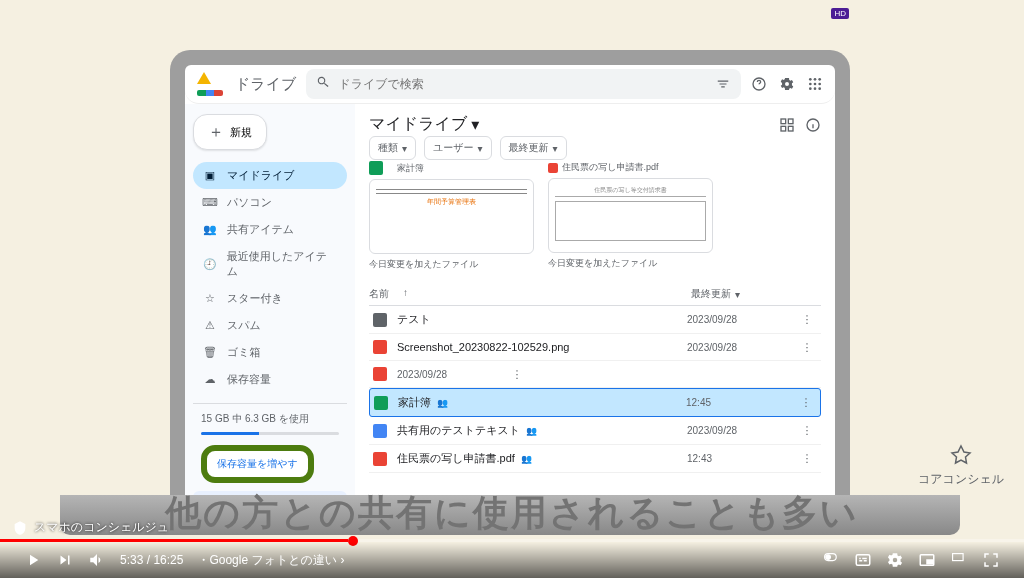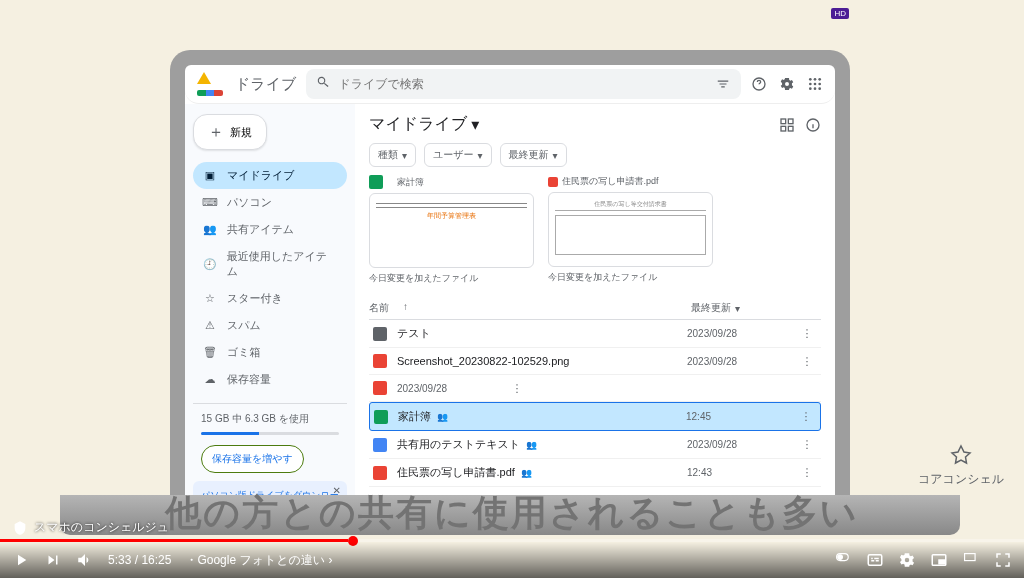--- a/index.html
+++ b/index.html
@@ -27,30 +27,30 @@
 .sidebar { width: 170px; background: #f8fafd; padding: 10px 8px; display: flex; flex-direction: column; font-size: 11px; }
 .new-btn { display: flex; align-items: center; gap: 6px; background: #fff; border: 1px solid #dadce0; border-radius: 14px; padding: 9px 14px; box-shadow: 0 1px 2px rgba(0,0,0,0.1); width: fit-content; margin-bottom: 12px; }
 .plus-icon { font-size: 16px; color: #5f6368; font-weight: 300; line-height: 1; }
 .nav-list { list-style: none; }
 .nav-item { display: flex; align-items: center; gap: 10px; padding: 6px 10px; border-radius: 14px; color: #5f6368; cursor: pointer; }
 .nav-item.active { background: #c2e7ff; color: #001d35; }
 .nav-icon { width: 14px; height: 14px; display: flex; align-items: center; justify-content: center; }
 .storage-info { margin-top: 10px; padding: 8px; border-top: 1px solid #dadce0; font-size: 10px; color: #5f6368; }
 .storage-bar { height: 3px; background: #dadce0; border-radius: 2px; margin-top: 6px; overflow: hidden; }
 .storage-fill { height: 100%; width: 42%; background: #1a73e8; }
-.storage-btn { margin-top: 10px; border: 1px solid #4d7c0f; border-radius: 14px; padding: 6px 10px; color: #1a73e8; font-size: 10px; background: #fff; }
+.storage-btn { margin-top: 10px; border: 6px solid #4d7c0f; border-radius: 14px; padding: 6px 10px; color: #1a73e8; font-size: 10px; background: #fff; }
 .download-box { margin-top: auto; background: #e8f0fe; padding: 8px; border-radius: 6px; font-size: 9px; color: #1a73e8; position: relative; }
 .close-x { position: absolute; right: 6px; top: 4px; font-size: 10px; color: #5f6368; }
 
 
 .main { flex: 1; padding: 10px 14px; overflow: hidden; display: flex; flex-direction: column; }
 .main-header { display: flex; align-items: center; justify-content: space-between; }
 .main-title { font-size: 16px; color: #202124; display: flex; align-items: center; gap: 4px; }
 .view-icons { display: flex; gap: 10px; color: #5f6368; }
-.chips { display: flex; gap: 8px; margin: 8px 0; }
+.chips { display: flex; gap: 8px; margin: 1px 0; }
 .chip { border: 1px solid #dadce0; border-radius: 6px; padding: 4px 8px; font-size: 10px; color: #5f6368; display: flex; align-items: center; gap: 4px; }
 .cards { display: flex; gap: 14px; margin-bottom: 12px; }
 .card { width: 165px; }
 .card-label { font-size: 9px; color: #5f6368; margin-bottom: 4px; display: flex; align-items: center; gap: 4px; }
 .card-thumb { width: 100%; height: 75px; border: 1px solid #dadce0; border-radius: 6px; background: #fff; padding: 6px; font-size: 6px; color: #888; overflow: hidden; }
 .card-caption { font-size: 9px; color: #5f6368; margin-top: 4px; }
 .red-square { width: 10px; height: 10px; background: #ea4335; display: inline-block; border-radius: 2px; }
 
 .list-header { display: flex; align-items: center; font-size: 10px; color: #5f6368; padding: 4px 0; border-bottom: 1px solid #dadce0; }
 .col-name { flex: 1; display: flex; align-items: flex-start; gap: 14px; }
@@ -71,21 +71,21 @@
 .file-date { width: 110px; font-size: 10px; color: #5f6368; }
 .file-menu { width: 20px; color: #5f6368; text-align: center; }
 
 
 .caption { position: absolute; left: 0; right: 0; bottom: 40px; text-align: center; font-size: 36px; font-weight: bold; color: #737373; letter-spacing: 2px; pointer-events: none; }
 
 
 .progress-line { position: absolute; left: 0; right: 0; bottom: 36px; height: 3px; background: rgba(255,255,255,0.3); }
 .progress-fill { height: 100%; width: 34%; background: #ff0000; }
 .progress-dot { position: absolute; left: 34%; top: -3px; width: 10px; height: 10px; background: #ff0000; border-radius: 50%; }
-.vcontrols { position: absolute; left: 0; right: 0; bottom: 0; height: 36px; background: linear-gradient(transparent, rgba(0,0,0,0.6)); display: flex; align-items: center; padding: 0 12px; color: #fff; font-size: 12px; }
+.vcontrols { position: absolute; left: 0; right: 0; bottom: 0; height: 36px; background: linear-gradient(transparent, rgba(0,0,0,0.6)); display: flex; align-items: center; padding: 0 24px; color: #fff; font-size: 12px; }
 .vleft, .vright { display: flex; align-items: center; gap: 14px; }
 .vspacer { flex: 1; }
 .vicon { width: 18px; height: 18px; display: flex; align-items: center; justify-content: center; }
 .hd-badge { position: absolute; right: 175px; background: #4c1d95; color: #fff; font-size: 8px; padding: 1px 3px; border-radius: 2px; top: 8px; }
 
 
 .brand-corner { position: absolute; right: 20px; bottom: 90px; text-align: center; font-size: 12px; color: #5f6368; }
 .brand-corner svg { width: 24px; height: 24px; }
 
 

